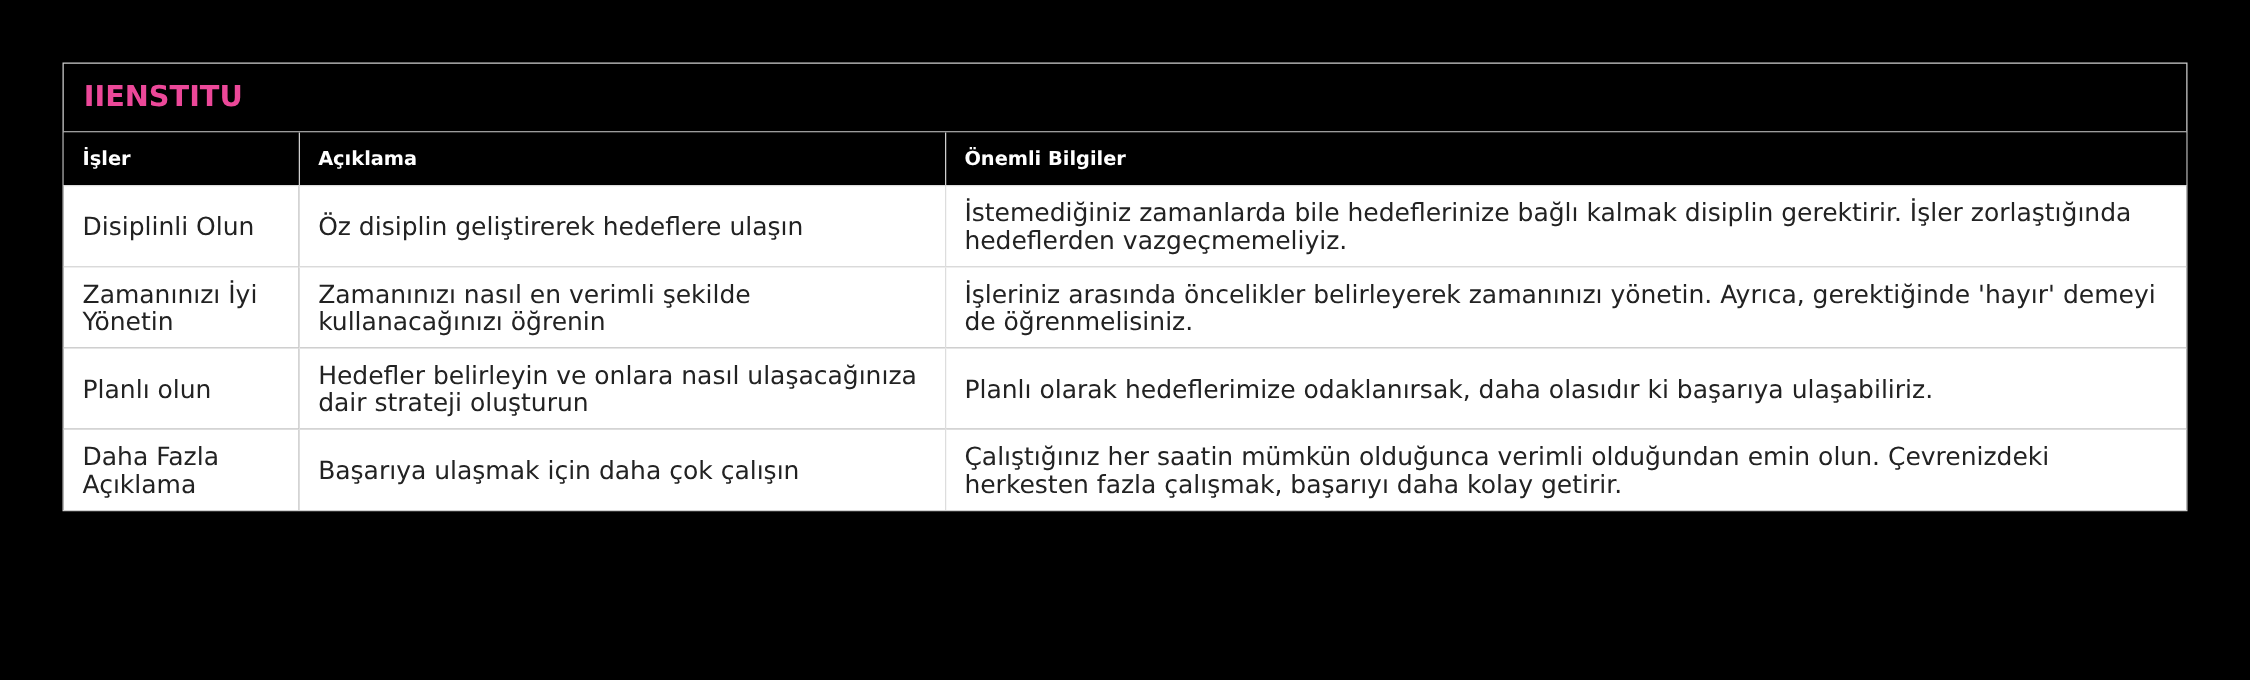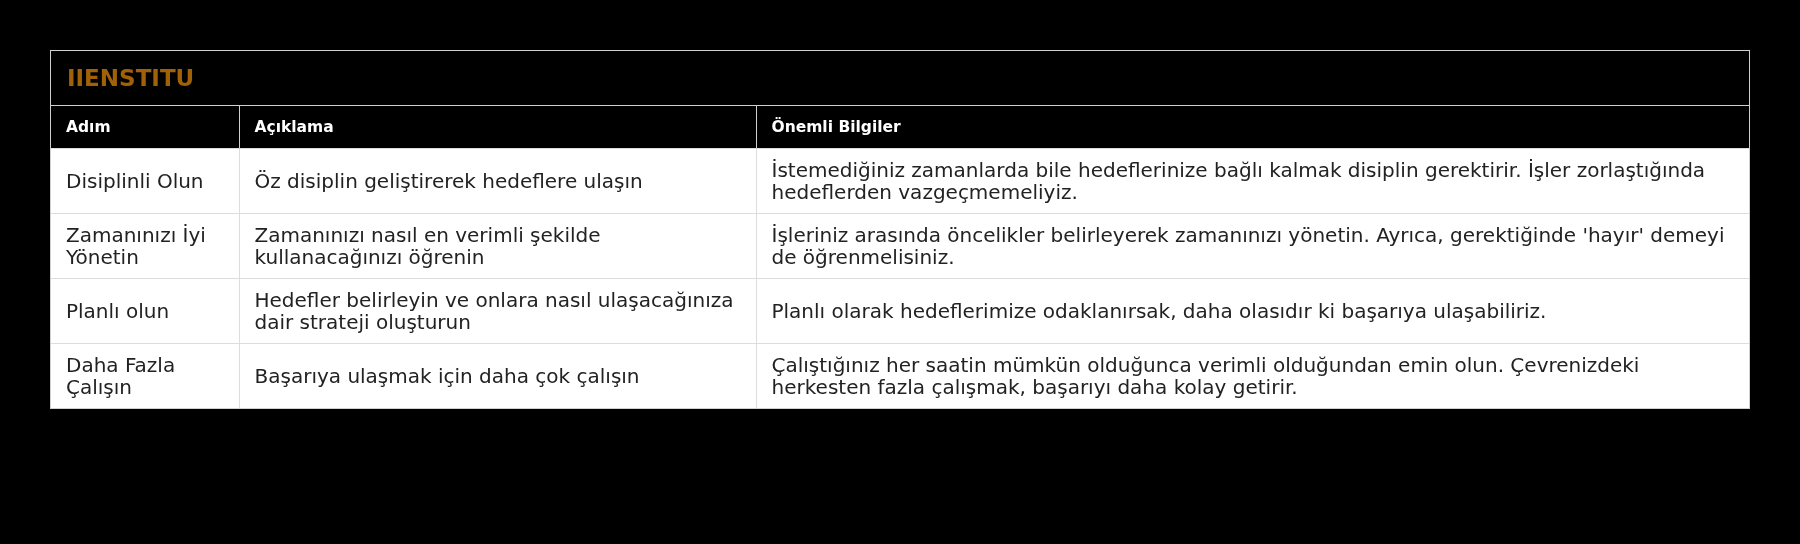--- a/index.html
+++ b/index.html
@@ -20,21 +20,21 @@
       top: 50px;
       width: 1700px;
       border: 1px solid #cfcfcf;
       box-sizing: border-box;
       background: #000;
     }
     .caption {
       height: 54px;
       line-height: 54px;
       padding-left: 16px;
-      color: #a16207;
+      color: #ec4899;
       font-size: 23px;
       font-weight: bold;
       border-bottom: 1px solid #cfcfcf;
       letter-spacing: 0px;
     }
     table {
       width: 100%;
       border-collapse: collapse;
       table-layout: fixed;
     }
@@ -74,21 +74,21 @@
 <div class="table-wrap">
   <div class="caption">IIENSTITU</div>
   <table>
     <colgroup>
         <col class="c1">
         <col class="c2">
         <col class="c3">
       </colgroup>
     <thead>
       <tr>
-        <th>Adım</th>
+        <th>İşler</th>
         <th>Açıklama</th>
         <th>Önemli Bilgiler</th>
       </tr>
     </thead>
     <tbody>
       <tr class="single">
         <td>Disiplinli Olun</td>
         <td>Öz disiplin geliştirerek hedeflere ulaşın</td>
         <td>İstemediğiniz zamanlarda bile hedeflerinize bağlı kalmak disiplin gerektirir. İşler zorlaştığında hedeflerden vazgeçmemeliyiz.</td>
       </tr>
@@ -96,19 +96,19 @@
         <td>Zamanınızı İyi Yönetin</td>
         <td>Zamanınızı nasıl en verimli şekilde kullanacağınızı öğrenin</td>
         <td>İşleriniz arasında öncelikler belirleyerek zamanınızı yönetin. Ayrıca, gerektiğinde 'hayır' demeyi de öğrenmelisiniz.</td>
       </tr>
       <tr class="double">
         <td>Planlı olun</td>
         <td>Hedefler belirleyin ve onlara nasıl ulaşacağınıza dair strateji oluşturun</td>
         <td>Planlı olarak hedeflerimize odaklanırsak, daha olasıdır ki başarıya ulaşabiliriz.</td>
       </tr>
       <tr class="double">
-        <td>Daha Fazla Çalışın</td>
+        <td>Daha Fazla Açıklama</td>
         <td>Başarıya ulaşmak için daha çok çalışın</td>
         <td>Çalıştığınız her saatin mümkün olduğunca verimli olduğundan emin olun. Çevrenizdeki herkesten fazla çalışmak, başarıyı daha kolay getirir.</td>
       </tr>
     </tbody>
   </table>
 </div>
 
 </body></html>

